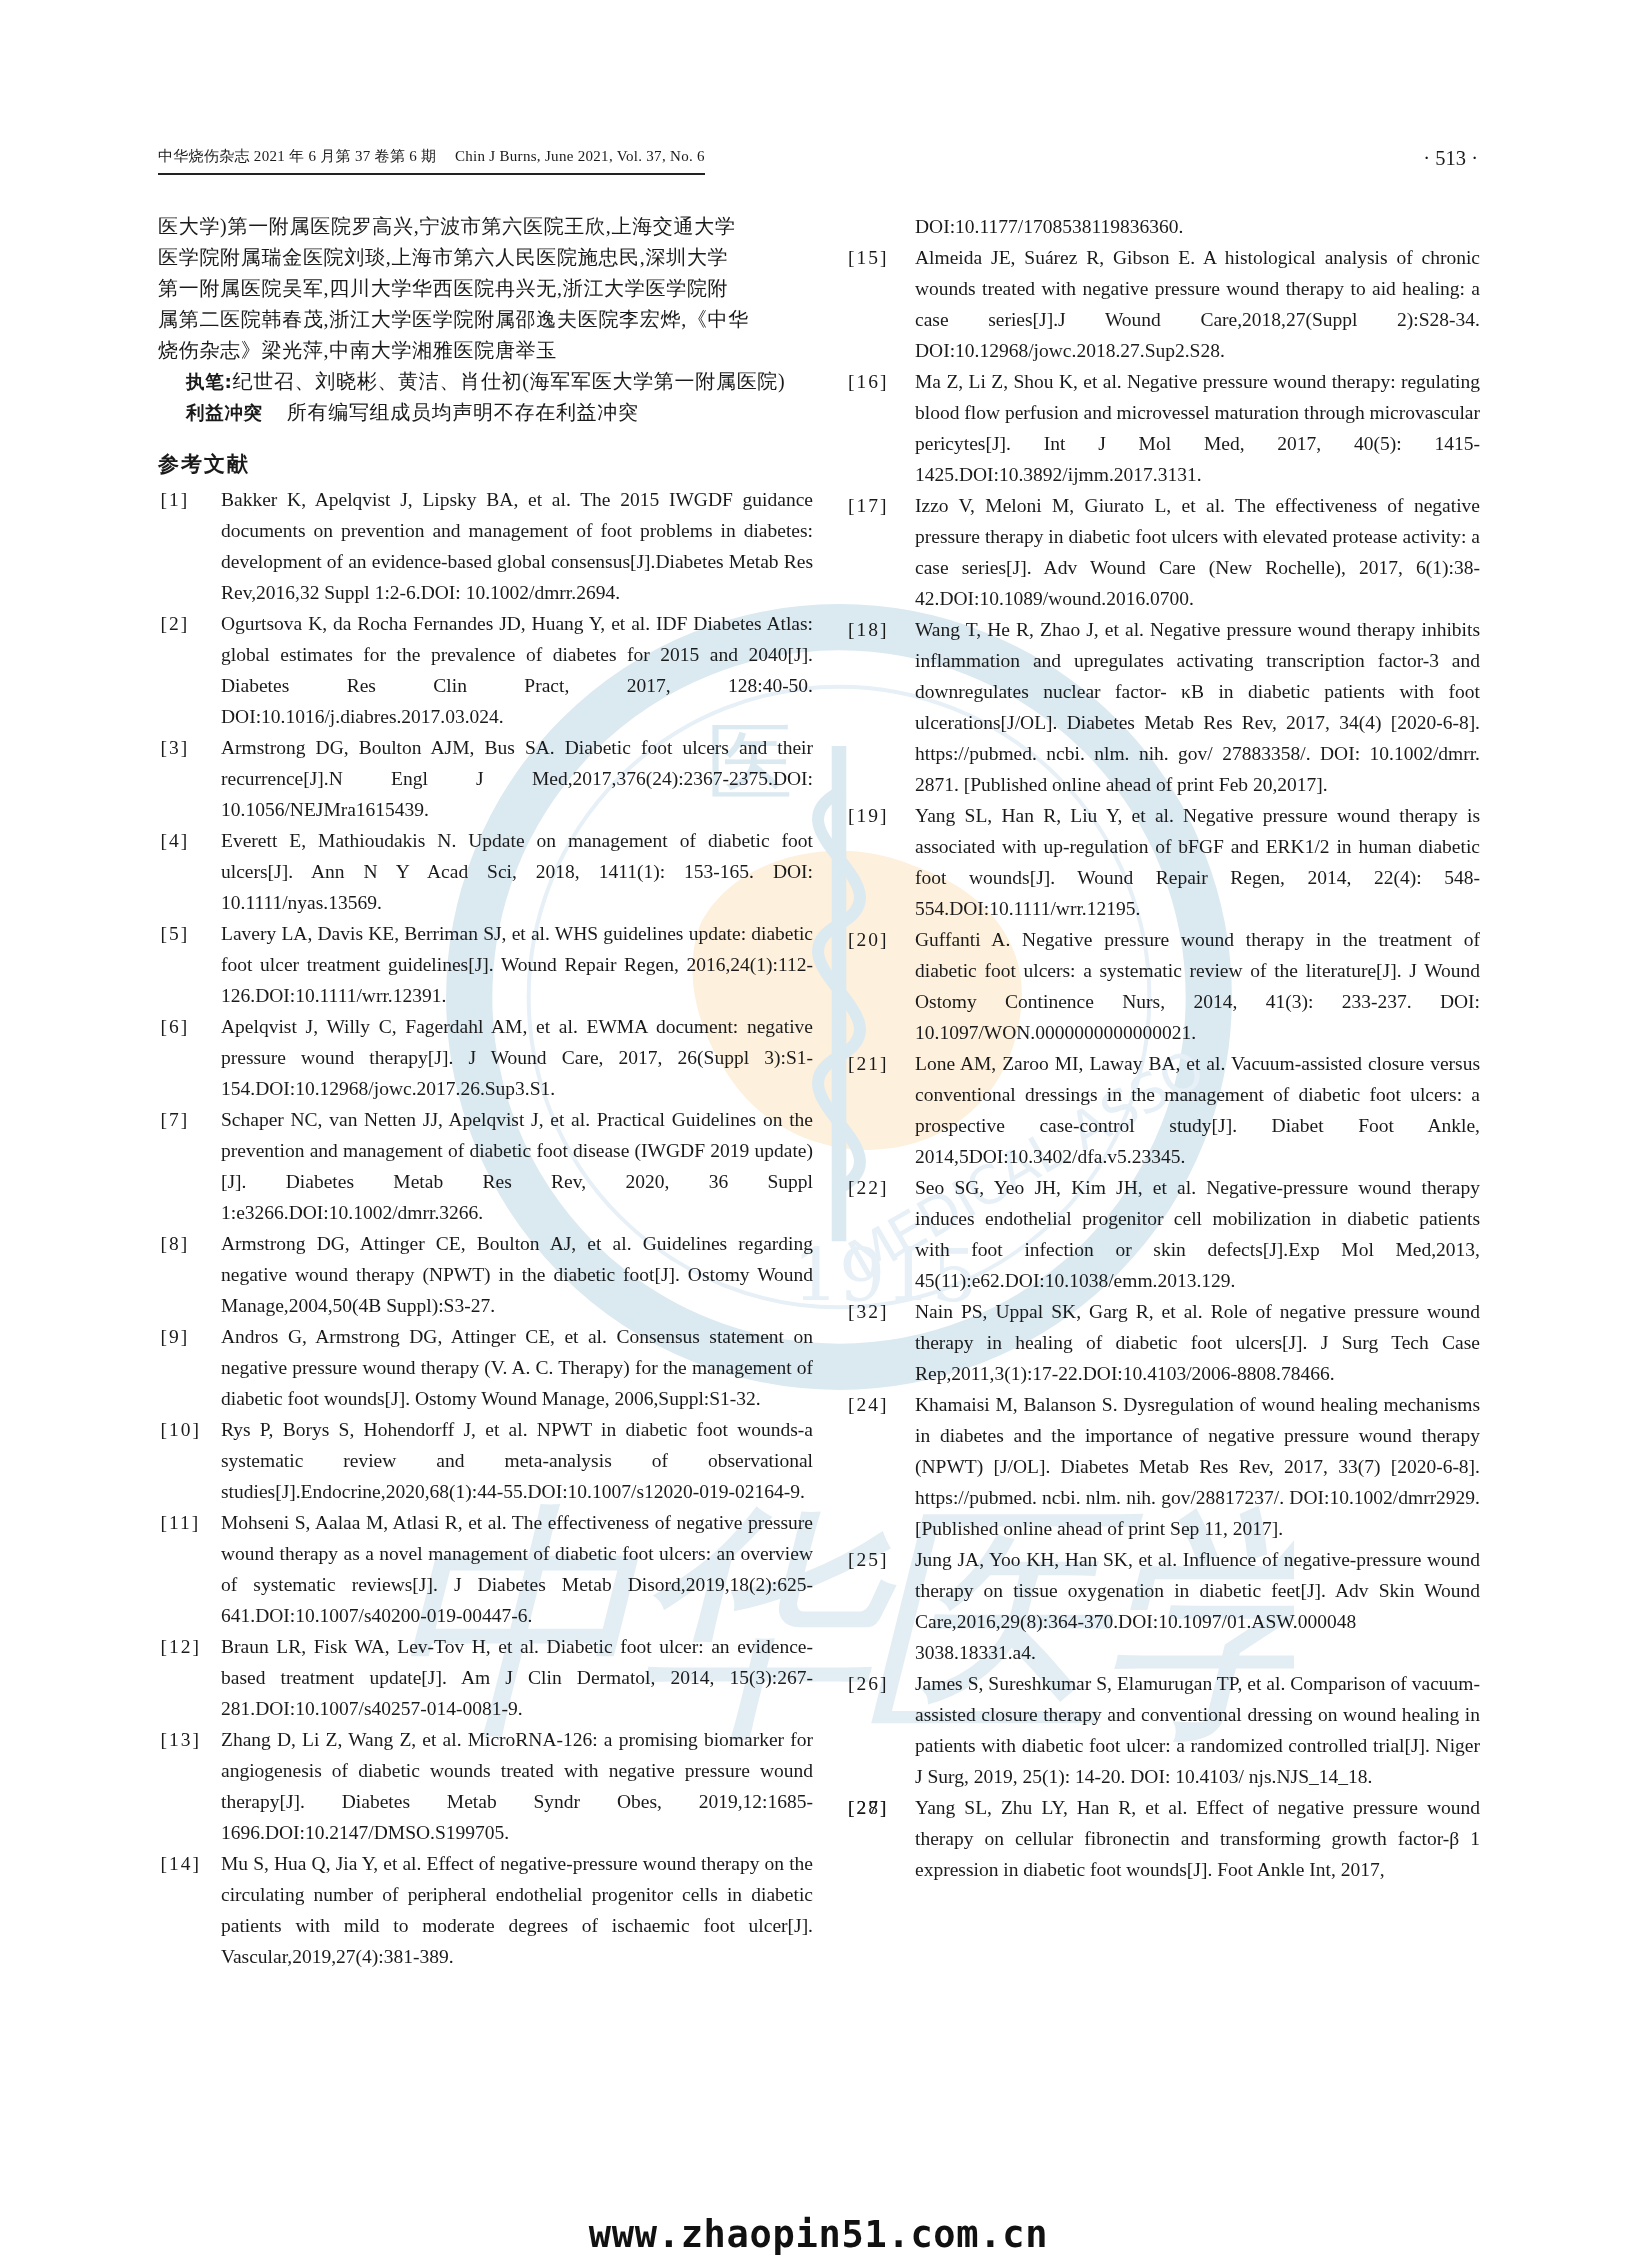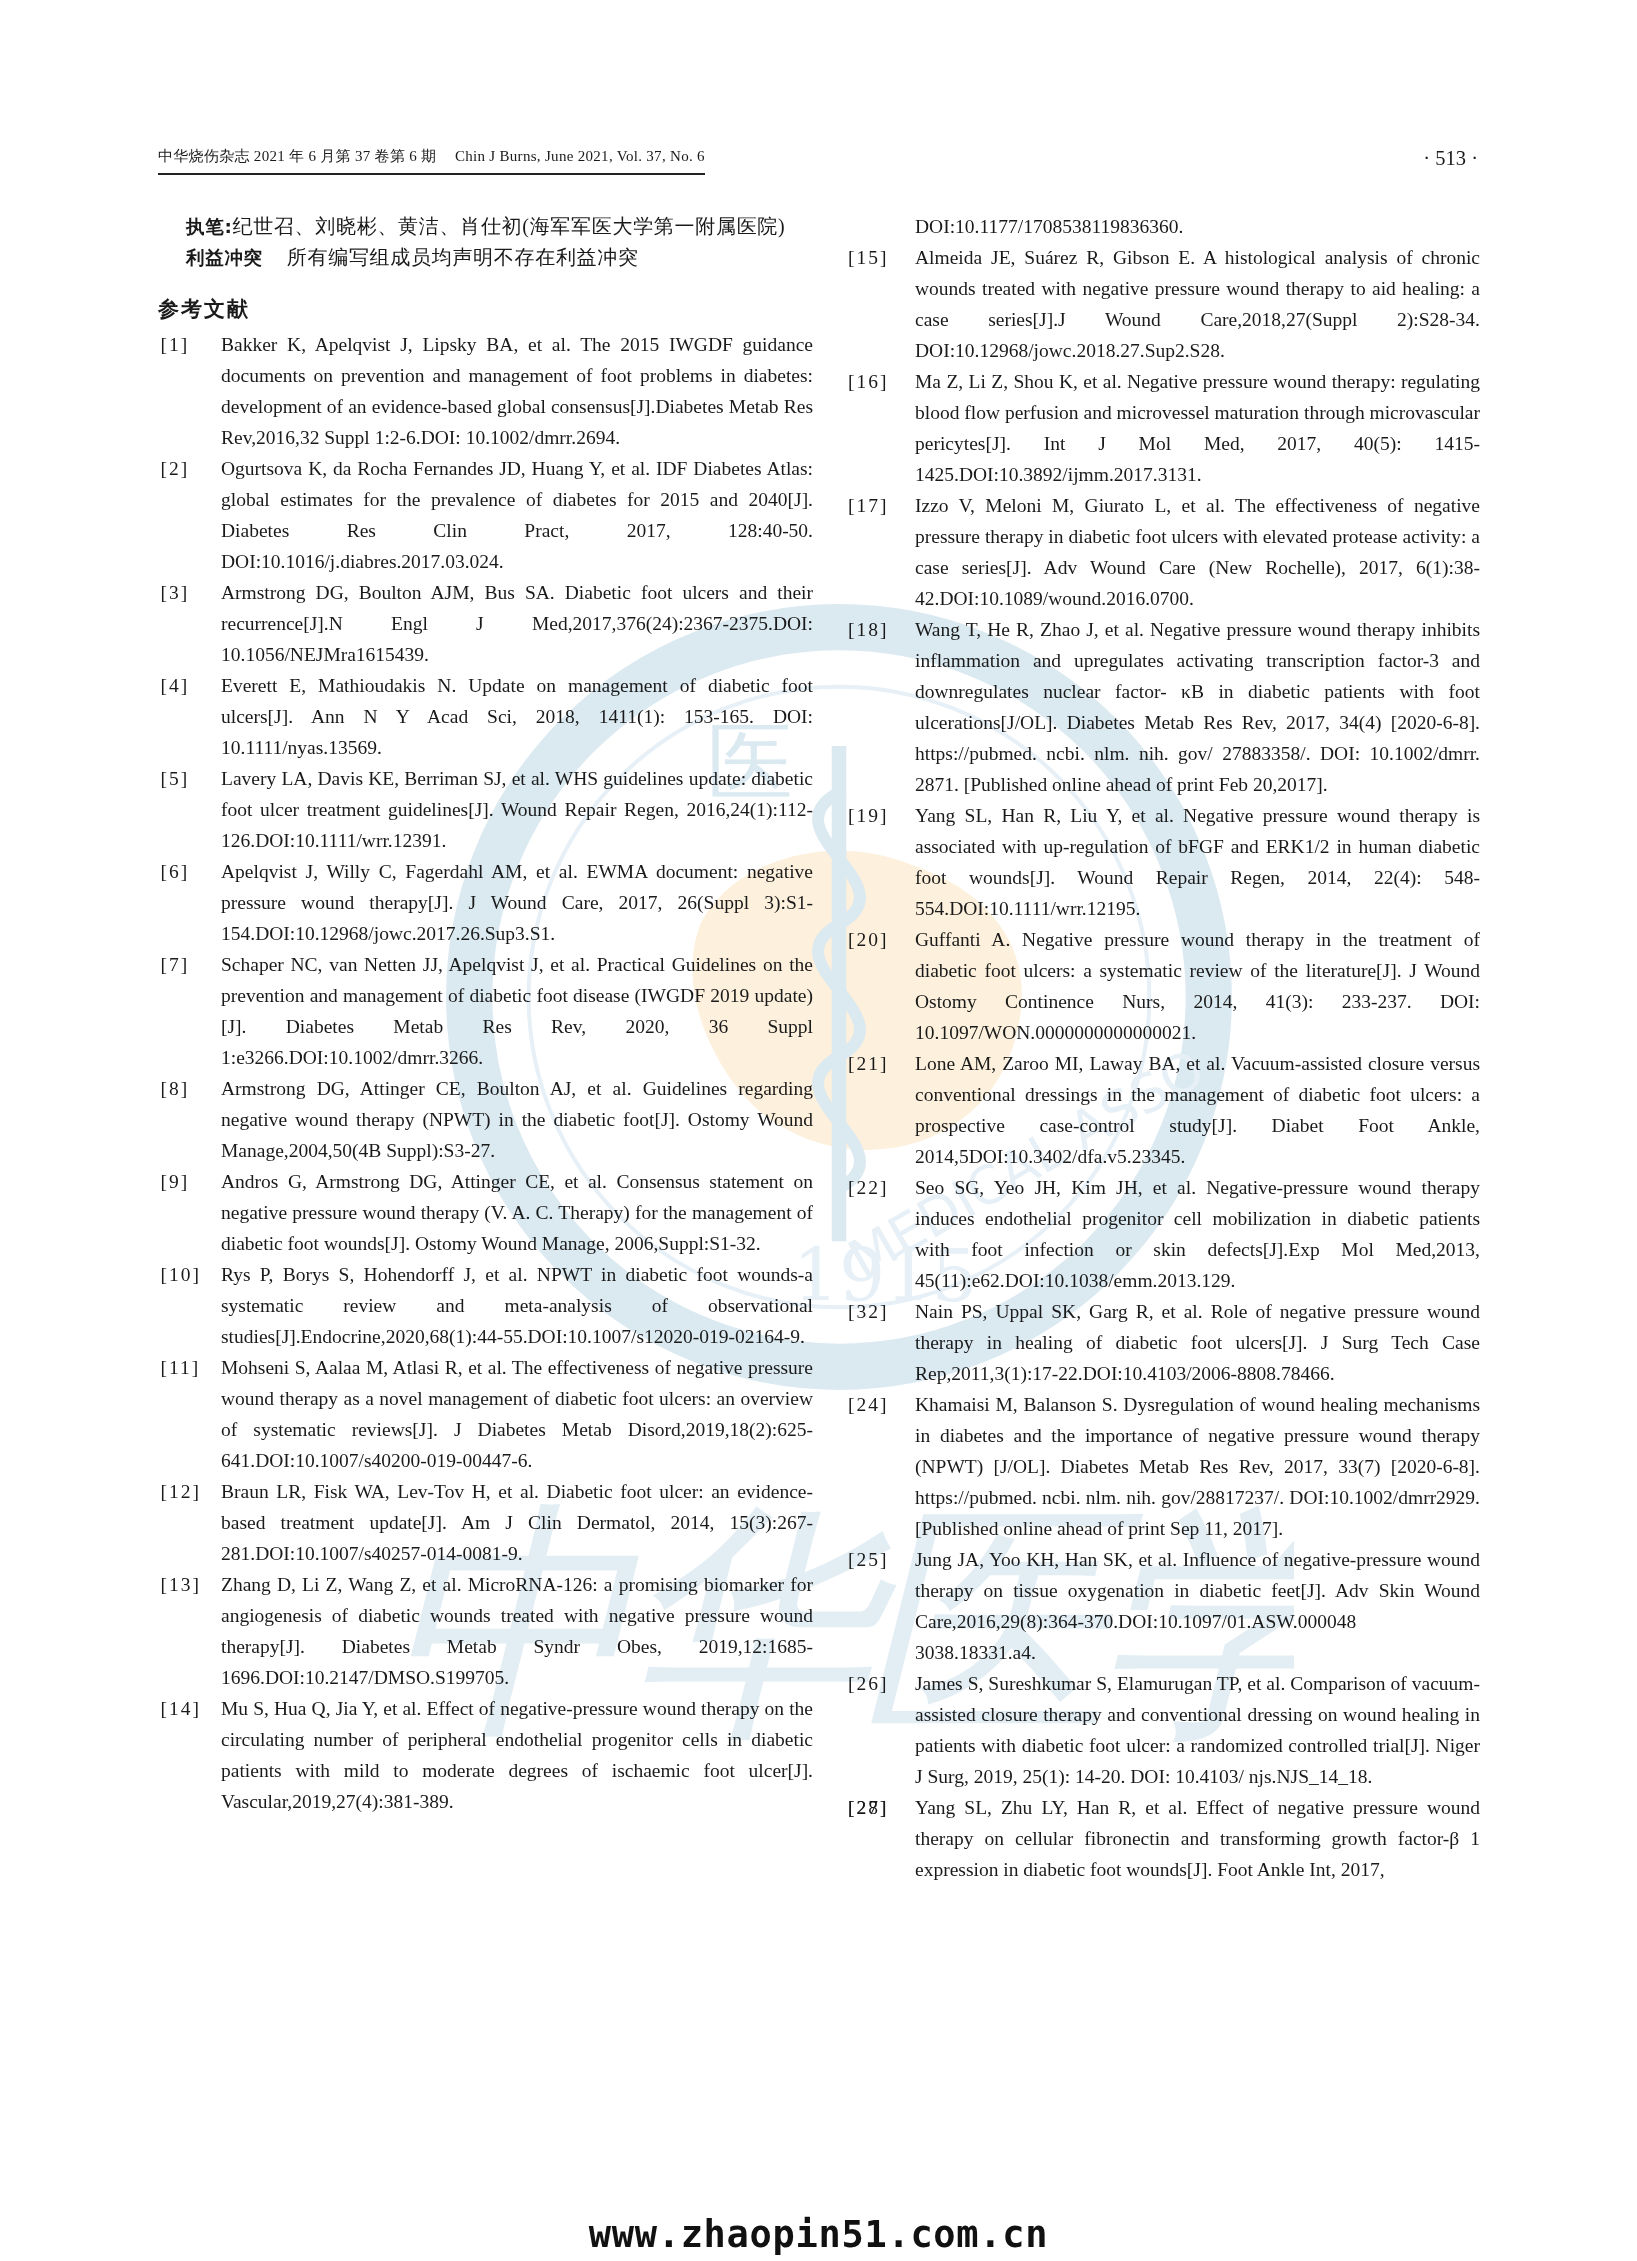--- a/index.html
+++ b/index.html
@@ -48,20 +48,27 @@
 
 <header class="header">
   <div class="header-left">
     <span>中华烧伤杂志 2021 年 6 月第 37 卷第 6 期</span><span class="en">Chin J Burns, June 2021, Vol. 37, No. 6</span>
   </div>
   <div class="page-num">· 513 ·</div>
 </header>
 
 <section class="col col-left">
   <div class="cn-para">
+    <span class="cn-line">医大学)第一附属医院罗高兴,宁波市第六医院王欣,上海交通大学</span>
+    <span class="cn-line">医学院附属瑞金医院刘琰,上海市第六人民医院施忠民,深圳大学</span>
+    <span class="cn-line">第一附属医院吴军,四川大学华西医院冉兴无,浙江大学医学院附</span>
+    <span class="cn-line">属第二医院韩春茂,浙江大学医学院附属邵逸夫医院李宏烨,《中华</span>
+    <span class="cn-line">烧伤杂志》梁光萍,中南大学湘雅医院唐举玉</span>
+  </div>
+  <div class="cn-para">
     <span class="bold">执笔:</span><span>纪世召、刘晓彬、黄洁、肖仕初(海军军医大学第一附属医院)</span>
   </div>
   <div class="cn-para">
     <span class="bold">利益冲突</span><span class="coi-gap"></span><span>所有编写组成员均声明不存在利益冲突</span>
   </div>
 
   <div class="refs-title">参考文献</div>
 
   <p class="ref"><span class="ref-num">[1]</span><span>Bakker K, Apelqvist J, Lipsky BA, et al. The 2015 IWGDF guidance documents on prevention and management of foot problems in diabetes: development of an evidence-based global consensus[J].Diabetes Metab Res Rev,2016,32 Suppl 1:2-6.DOI: 10.1002/dmrr.2694.</span></p>
   <p class="ref"><span class="ref-num">[2]</span><span>Ogurtsova K, da Rocha Fernandes JD, Huang Y, et al. IDF Diabetes Atlas: global estimates for the prevalence of diabetes for 2015 and 2040[J]. Diabetes Res Clin Pract, 2017, 128:40-50. DOI:10.1016/j.diabres.2017.03.024.</span></p>

